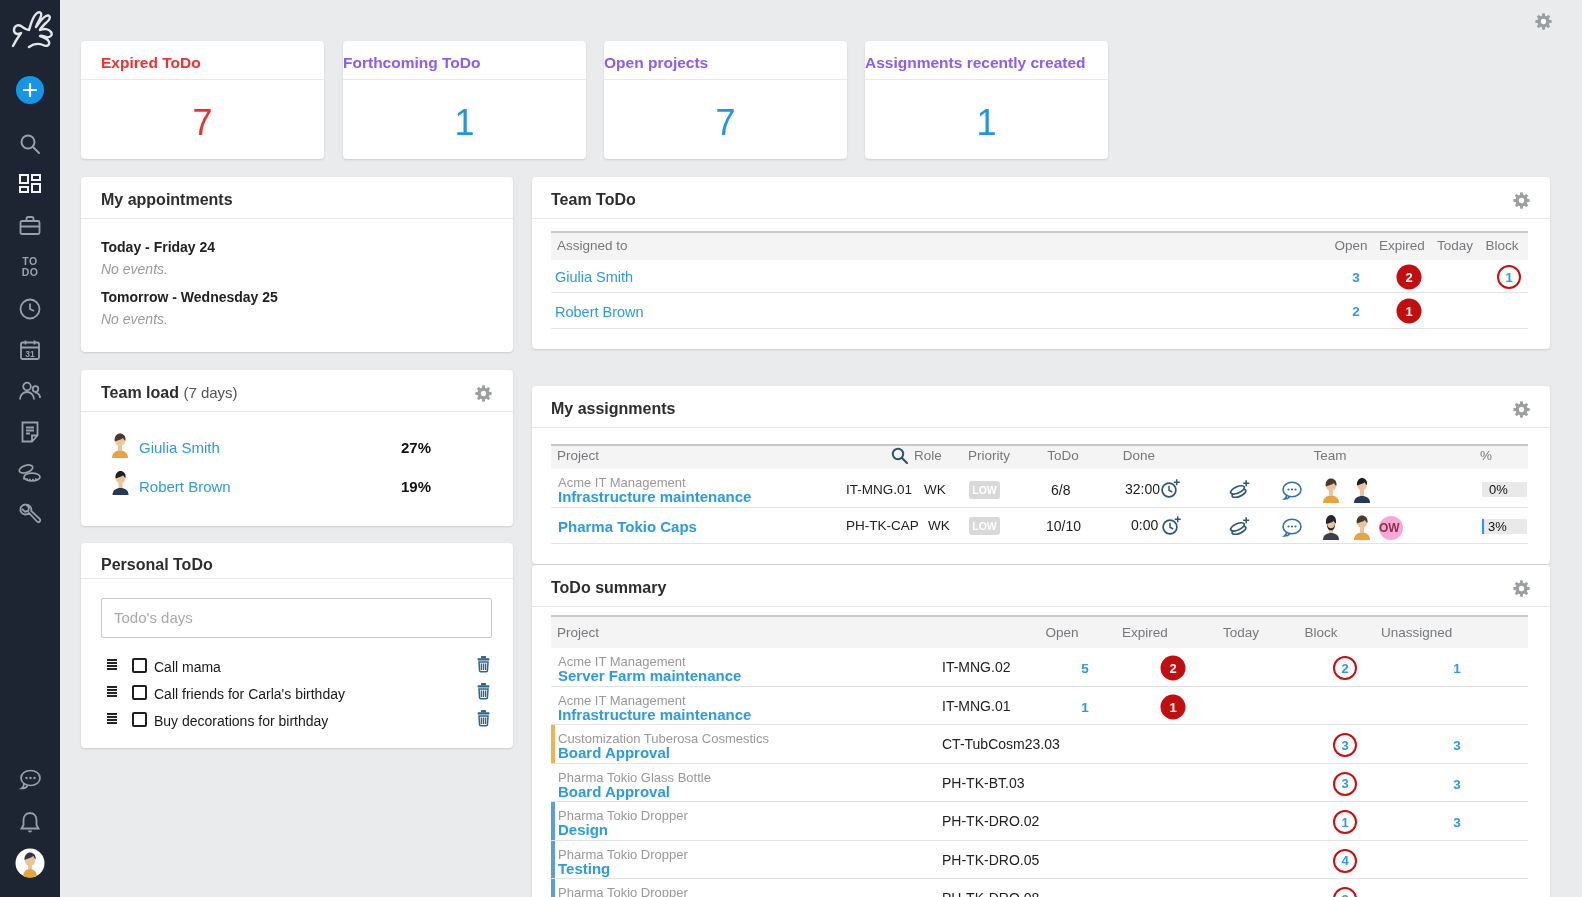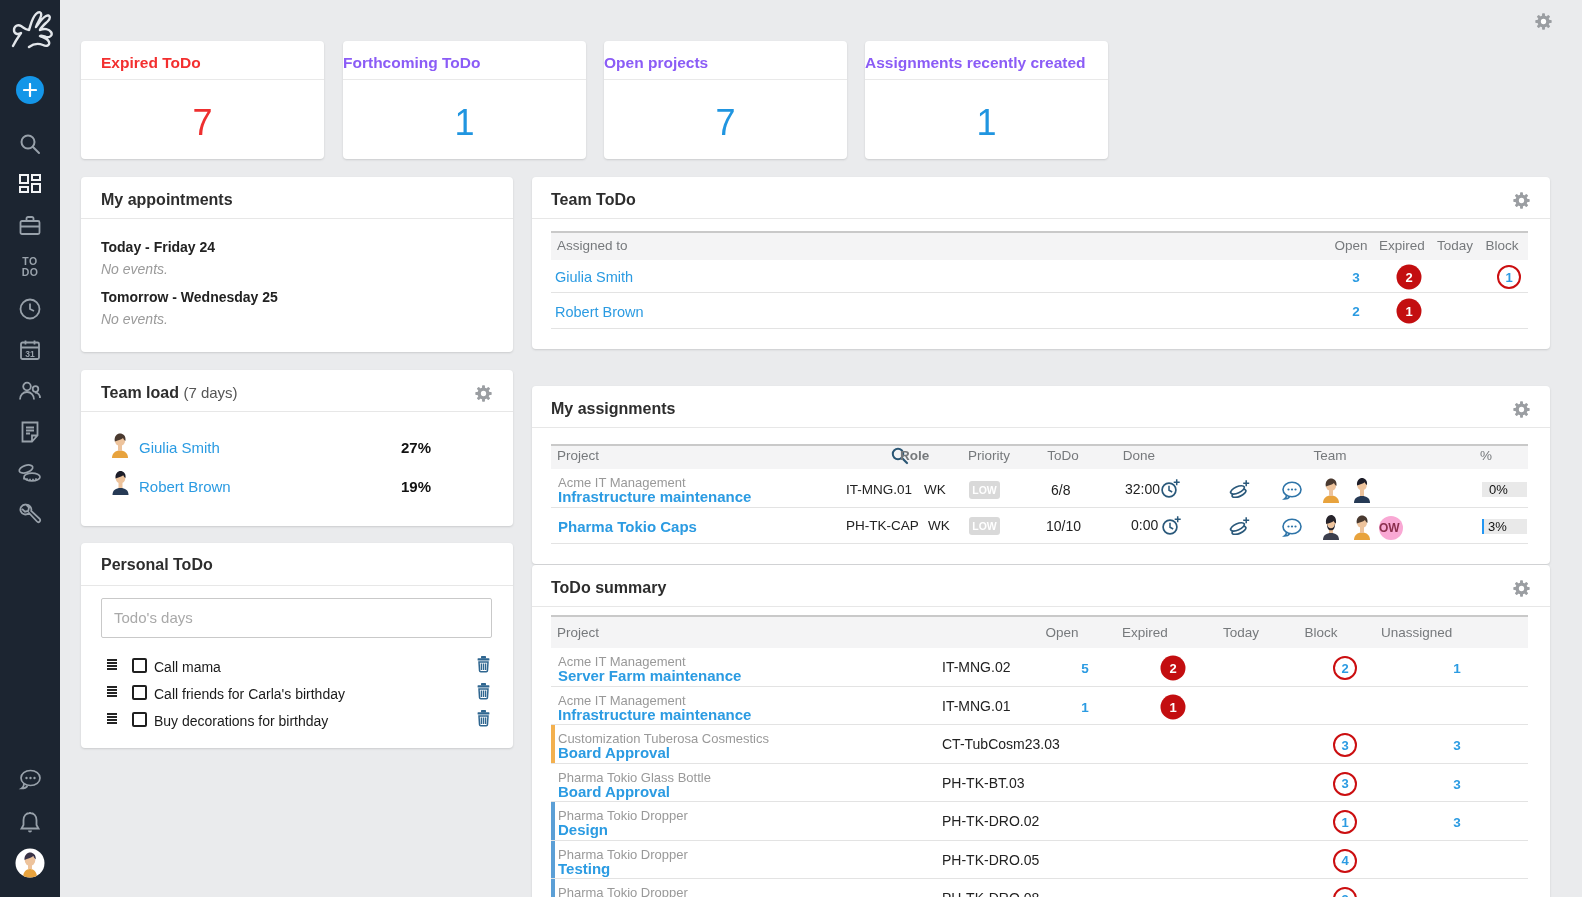--- a/index.html
+++ b/index.html
@@ -246,21 +246,21 @@
     <path d="M1.5 25 c0 -5 3.5 -7 8 -7 s8 2 8 7 z" fill="#263a55"></path>
     <path d="M7.5 13 h4 v5 h-4 z" fill="#edc39c"></path>
     <circle cx="9.5" cy="8.5" r="4.8" fill="#edc39c"></circle>
     <path d="M4.6 8.5 c-0.8 -5 2.4 -7.5 4.9 -7.5 c2.6 0 5.8 2.1 5 7 c-1.7 -1.1 -2.2 -2.8 -2.2 -2.8 c-1.9 1.7 -5 2.2 -7.7 3.3 z" fill="#1d1d28"></path>
   </svg>
   <div class="abs" style="left:58px; top:108px; font-size:15px;"><span class="blue">Robert Brown</span></div>
   <div class="abs" style="left:290px; top:108px; width:60px; text-align:right; font-size:15px; font-weight:bold; color:#111;">19%</div>
 </div>
 
 <div class="panel" style="left:81px; top:543px; width:432px; height:205px;">
-  <div class="ph" style="height:43px">
+  <div class="ph" style="height:36px">
       <div class="t" style="top:13px">Personal ToDo</div>
     </div>
   <div class="abs" style="left:20px; top:55px; width:391px; height:40px; border:1px solid #c9c9c9; border-radius:2px;">
     <div style="padding:10px 12px; font-size:15px; color:#a9a9a9;">Todo's days</div>
   </div>
 
   <div class="todo-row" style="top:112px">
       <span class="ham"></span>
       <span class="cb"></span>
       <span class="tl">Call mama</span>
@@ -319,21 +319,21 @@
   <svg class="gear" style="left:981px; top:15px" width="17" height="17" viewBox="0 0 20 20">
       <use href="#gearshape"></use>
     </svg>
 
   <div class="thead" style="left:19px; top:58px; width:977px; height:25px;"></div>
   <div class="thcell" style="left:25px; top:62px;">Project</div>
   <svg class="abs" style="left:358px; top:60px" width="20" height="20" viewBox="0 0 20 20">
       <circle cx="8" cy="8" r="5.2" fill="none" stroke="#2a5674" stroke-width="2"></circle>
       <path d="M12 12 L17 17" stroke="#2a5674" stroke-width="2.2" stroke-linecap="round"></path>
     </svg>
-  <div class="thcell" style="left:368px; top:62px; width:56px; font-weight:bold;">Role</div>
+  <div class="thcell" style="left:368px; top:62px; width:56px; text-align:center;">Role</div>
   <div class="thcell" style="left:429px; top:62px; width:56px; text-align:center;">Priority</div>
   <div class="thcell" style="left:503px; top:62px; width:56px; text-align:center;">ToDo</div>
   <div class="thcell" style="left:579px; top:62px; width:56px; text-align:center;">Done</div>
   <div class="thcell" style="left:770px; top:62px; width:56px; text-align:center;">Team</div>
   <div class="thcell" style="left:944px; top:62px; width:20px; text-align:center;">%</div>
 
   <div class="rowline" style="left:19px; top:83px; width:977px; height:39px;"></div>
   <div class="abs smallgray" style="left:26px; top:89px;">Acme IT Management</div>
   <div class="abs pname" style="left:26px; top:102px;">Infrastructure maintenance</div>
   <div class="abs" style="left:314px; top:96px; font-size:13.5px; color:#222;">IT-MNG.01</div>

